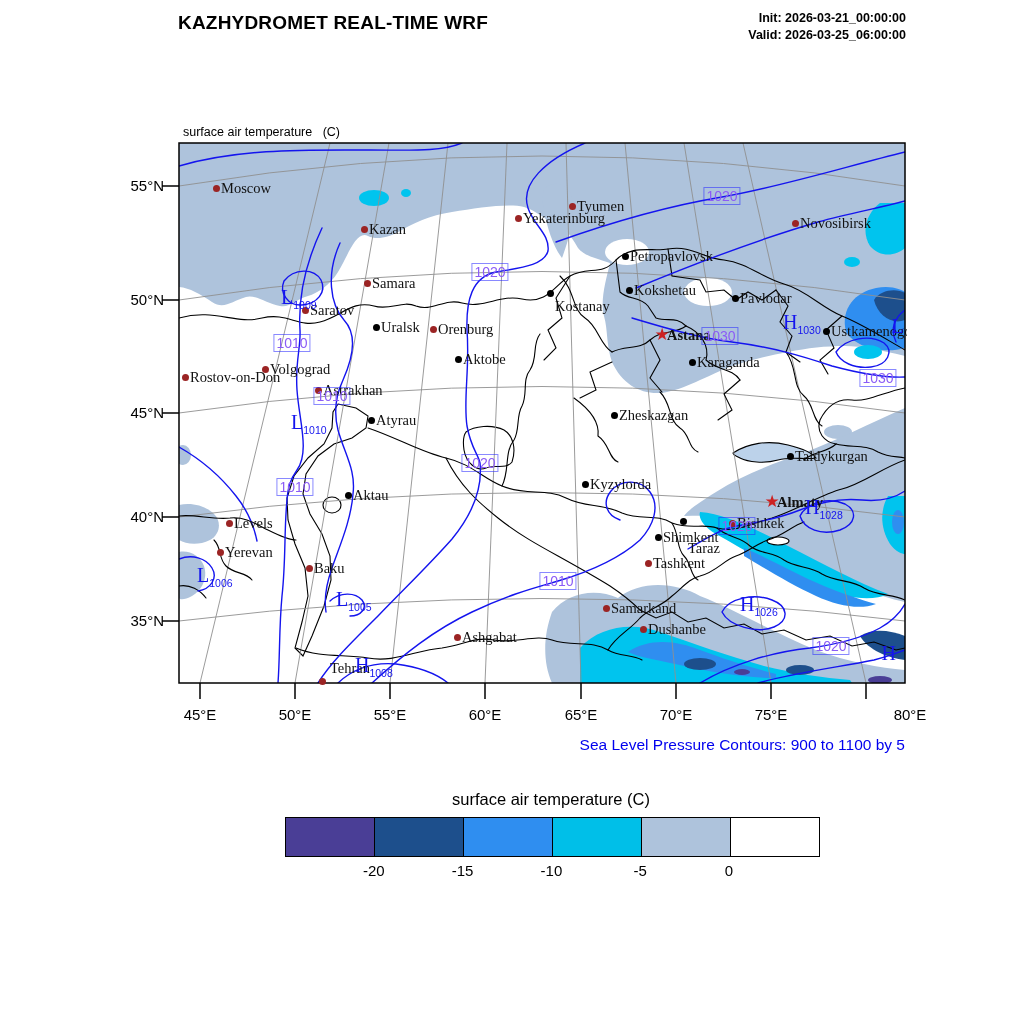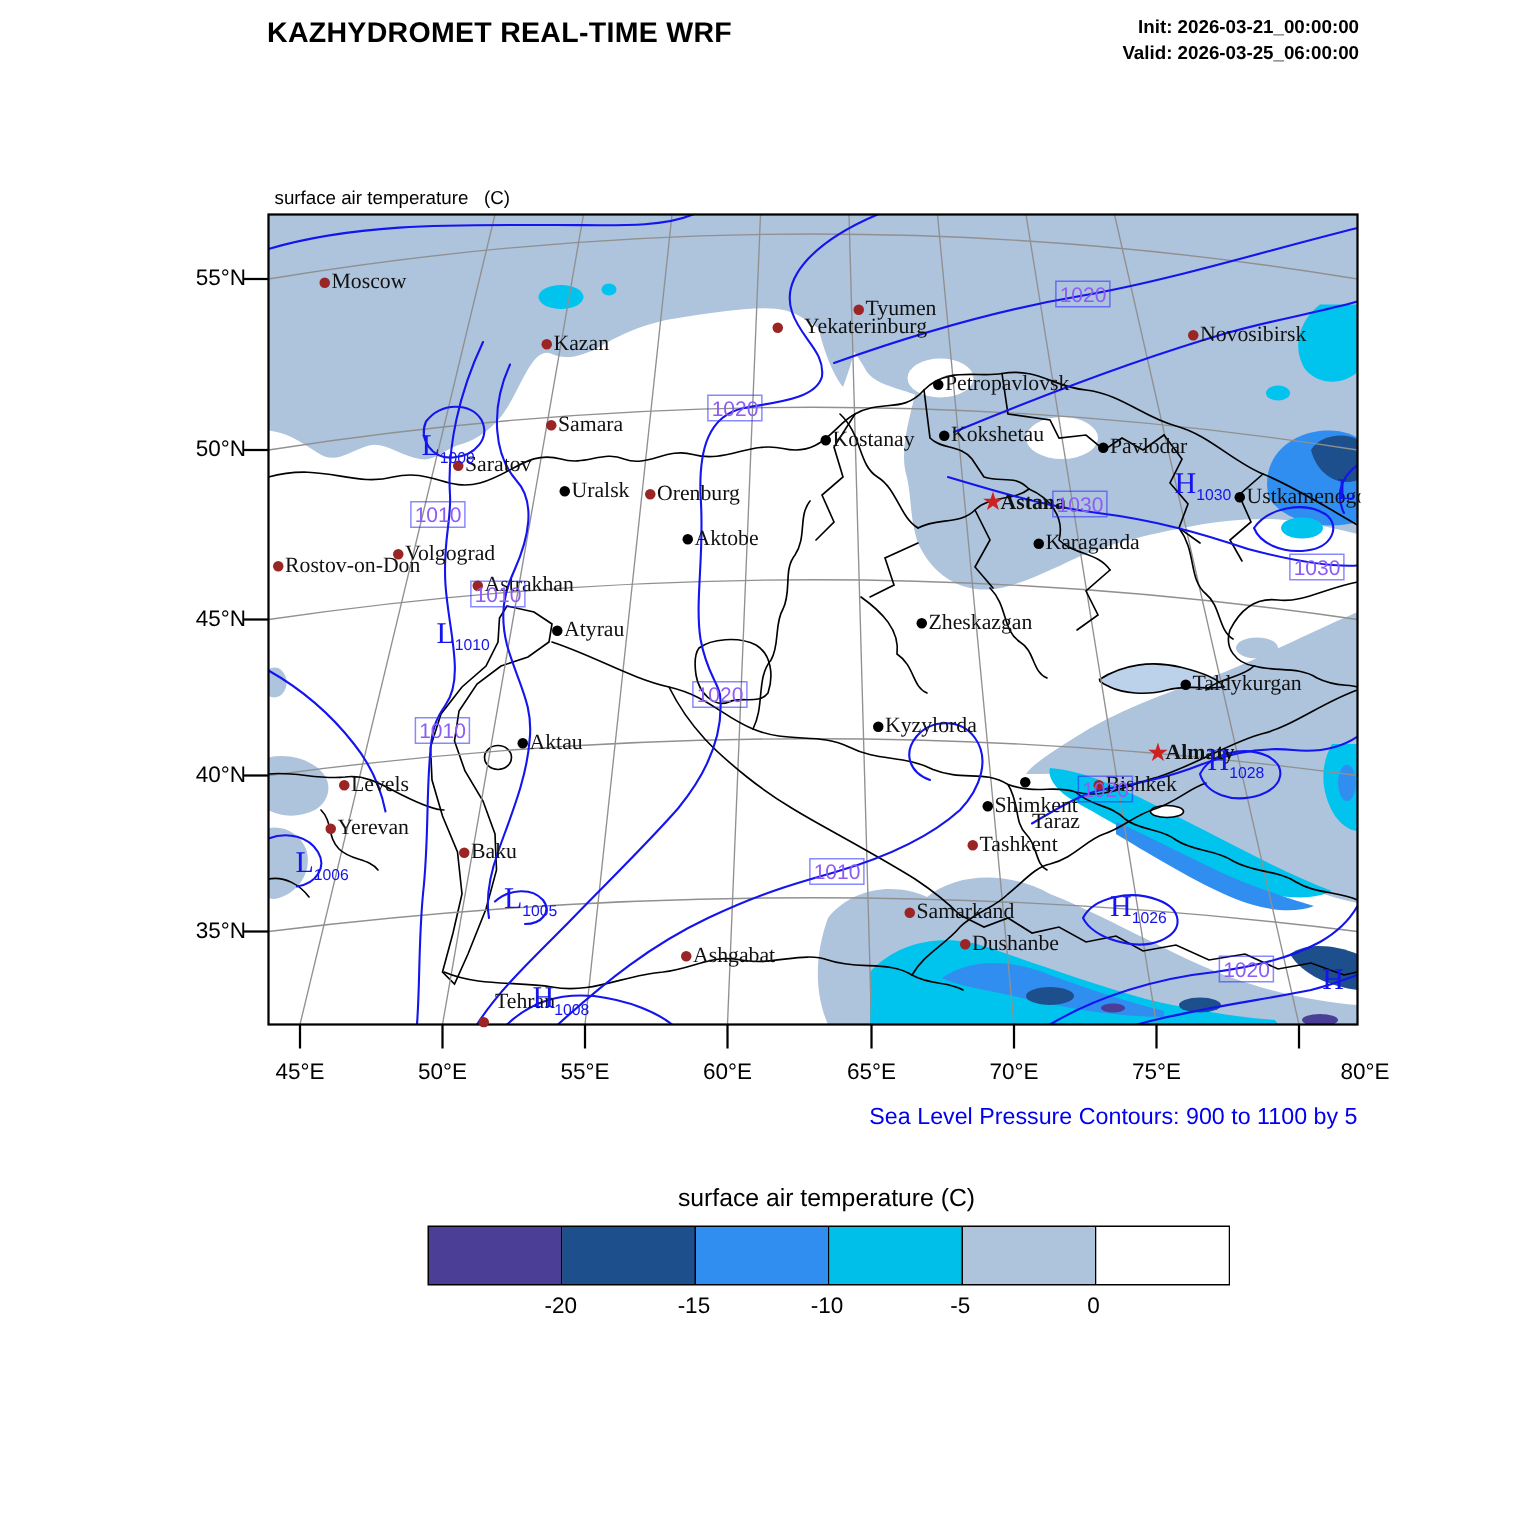--- a/index.html
+++ b/index.html
@@ -194,27 +194,27 @@
       <span class="city-label" style="left: 221px; top: 179.5px;">Moscow</span>
       <span class="city-dot" style="left: 360.5px; top: 225.5px; background: rgb(155, 36, 36);"></span>
       <span class="city-label" style="left: 369px; top: 220.5px;">Kazan</span>
       <span class="city-dot" style="left: 363.5px; top: 279.5px; background: rgb(155, 36, 36);"></span>
       <span class="city-label" style="left: 372px; top: 274.5px;">Samara</span>
       <span class="city-dot" style="left: 301.5px; top: 306.5px; background: rgb(155, 36, 36);"></span>
       <span class="city-label" style="left: 310px; top: 301.5px;">Saratov</span>
       <span class="city-dot" style="left: 568.5px; top: 202.5px; background: rgb(155, 36, 36);"></span>
       <span class="city-label" style="left: 577px; top: 197.5px;">Tyumen</span>
       <span class="city-dot" style="left: 514.5px; top: 214.5px; background: rgb(155, 36, 36);"></span>
-      <span class="city-label" style="left: 523px; top: 209.5px; margin-left: 13px;">Yekaterinburg</span>
+      <span class="city-label" style="left: 523px; top: 209.5px;">Yekaterinburg</span>
       <span class="city-dot" style="left: 791.5px; top: 219.5px; background: rgb(155, 36, 36);"></span>
       <span class="city-label" style="left: 800px; top: 214.5px;">Novosibirsk</span>
       <span class="city-dot" style="left: 621.5px; top: 252.5px; background: rgb(0, 0, 0);"></span>
       <span class="city-label" style="left: 630px; top: 247.5px;">Petropavlovsk</span>
       <span class="city-dot" style="left: 546.5px; top: 289.5px; background: rgb(0, 0, 0);"></span>
-      <span class="city-label" style="left: 555px; top: 285px;">Kostanay</span>
+      <span class="city-label" style="left: 555px; top: 298px;">Kostanay</span>
       <span class="city-dot" style="left: 625.5px; top: 286.5px; background: rgb(0, 0, 0);"></span>
       <span class="city-label" style="left: 634px; top: 281.5px;">Kokshetau</span>
       <span class="city-dot" style="left: 731.5px; top: 294.5px; background: rgb(0, 0, 0);"></span>
       <span class="city-label" style="left: 740px; top: 289.5px;">Pavlodar</span>
       <span class="city-star" style="left: 662px; top: 335px;">★</span>
       <span class="city-label" style="left: 667px; top: 326.5px; font-weight: bold;">Astana</span>
       <span class="city-dot" style="left: 822.5px; top: 327.5px; background: rgb(0, 0, 0);"></span>
       <span class="city-label" style="left: 831px; top: 322.5px;">Ustkamenogorsk</span>
       <span class="city-dot" style="left: 688.5px; top: 358.5px; background: rgb(0, 0, 0);"></span>
       <span class="city-label" style="left: 697px; top: 353.5px;">Karaganda</span>

